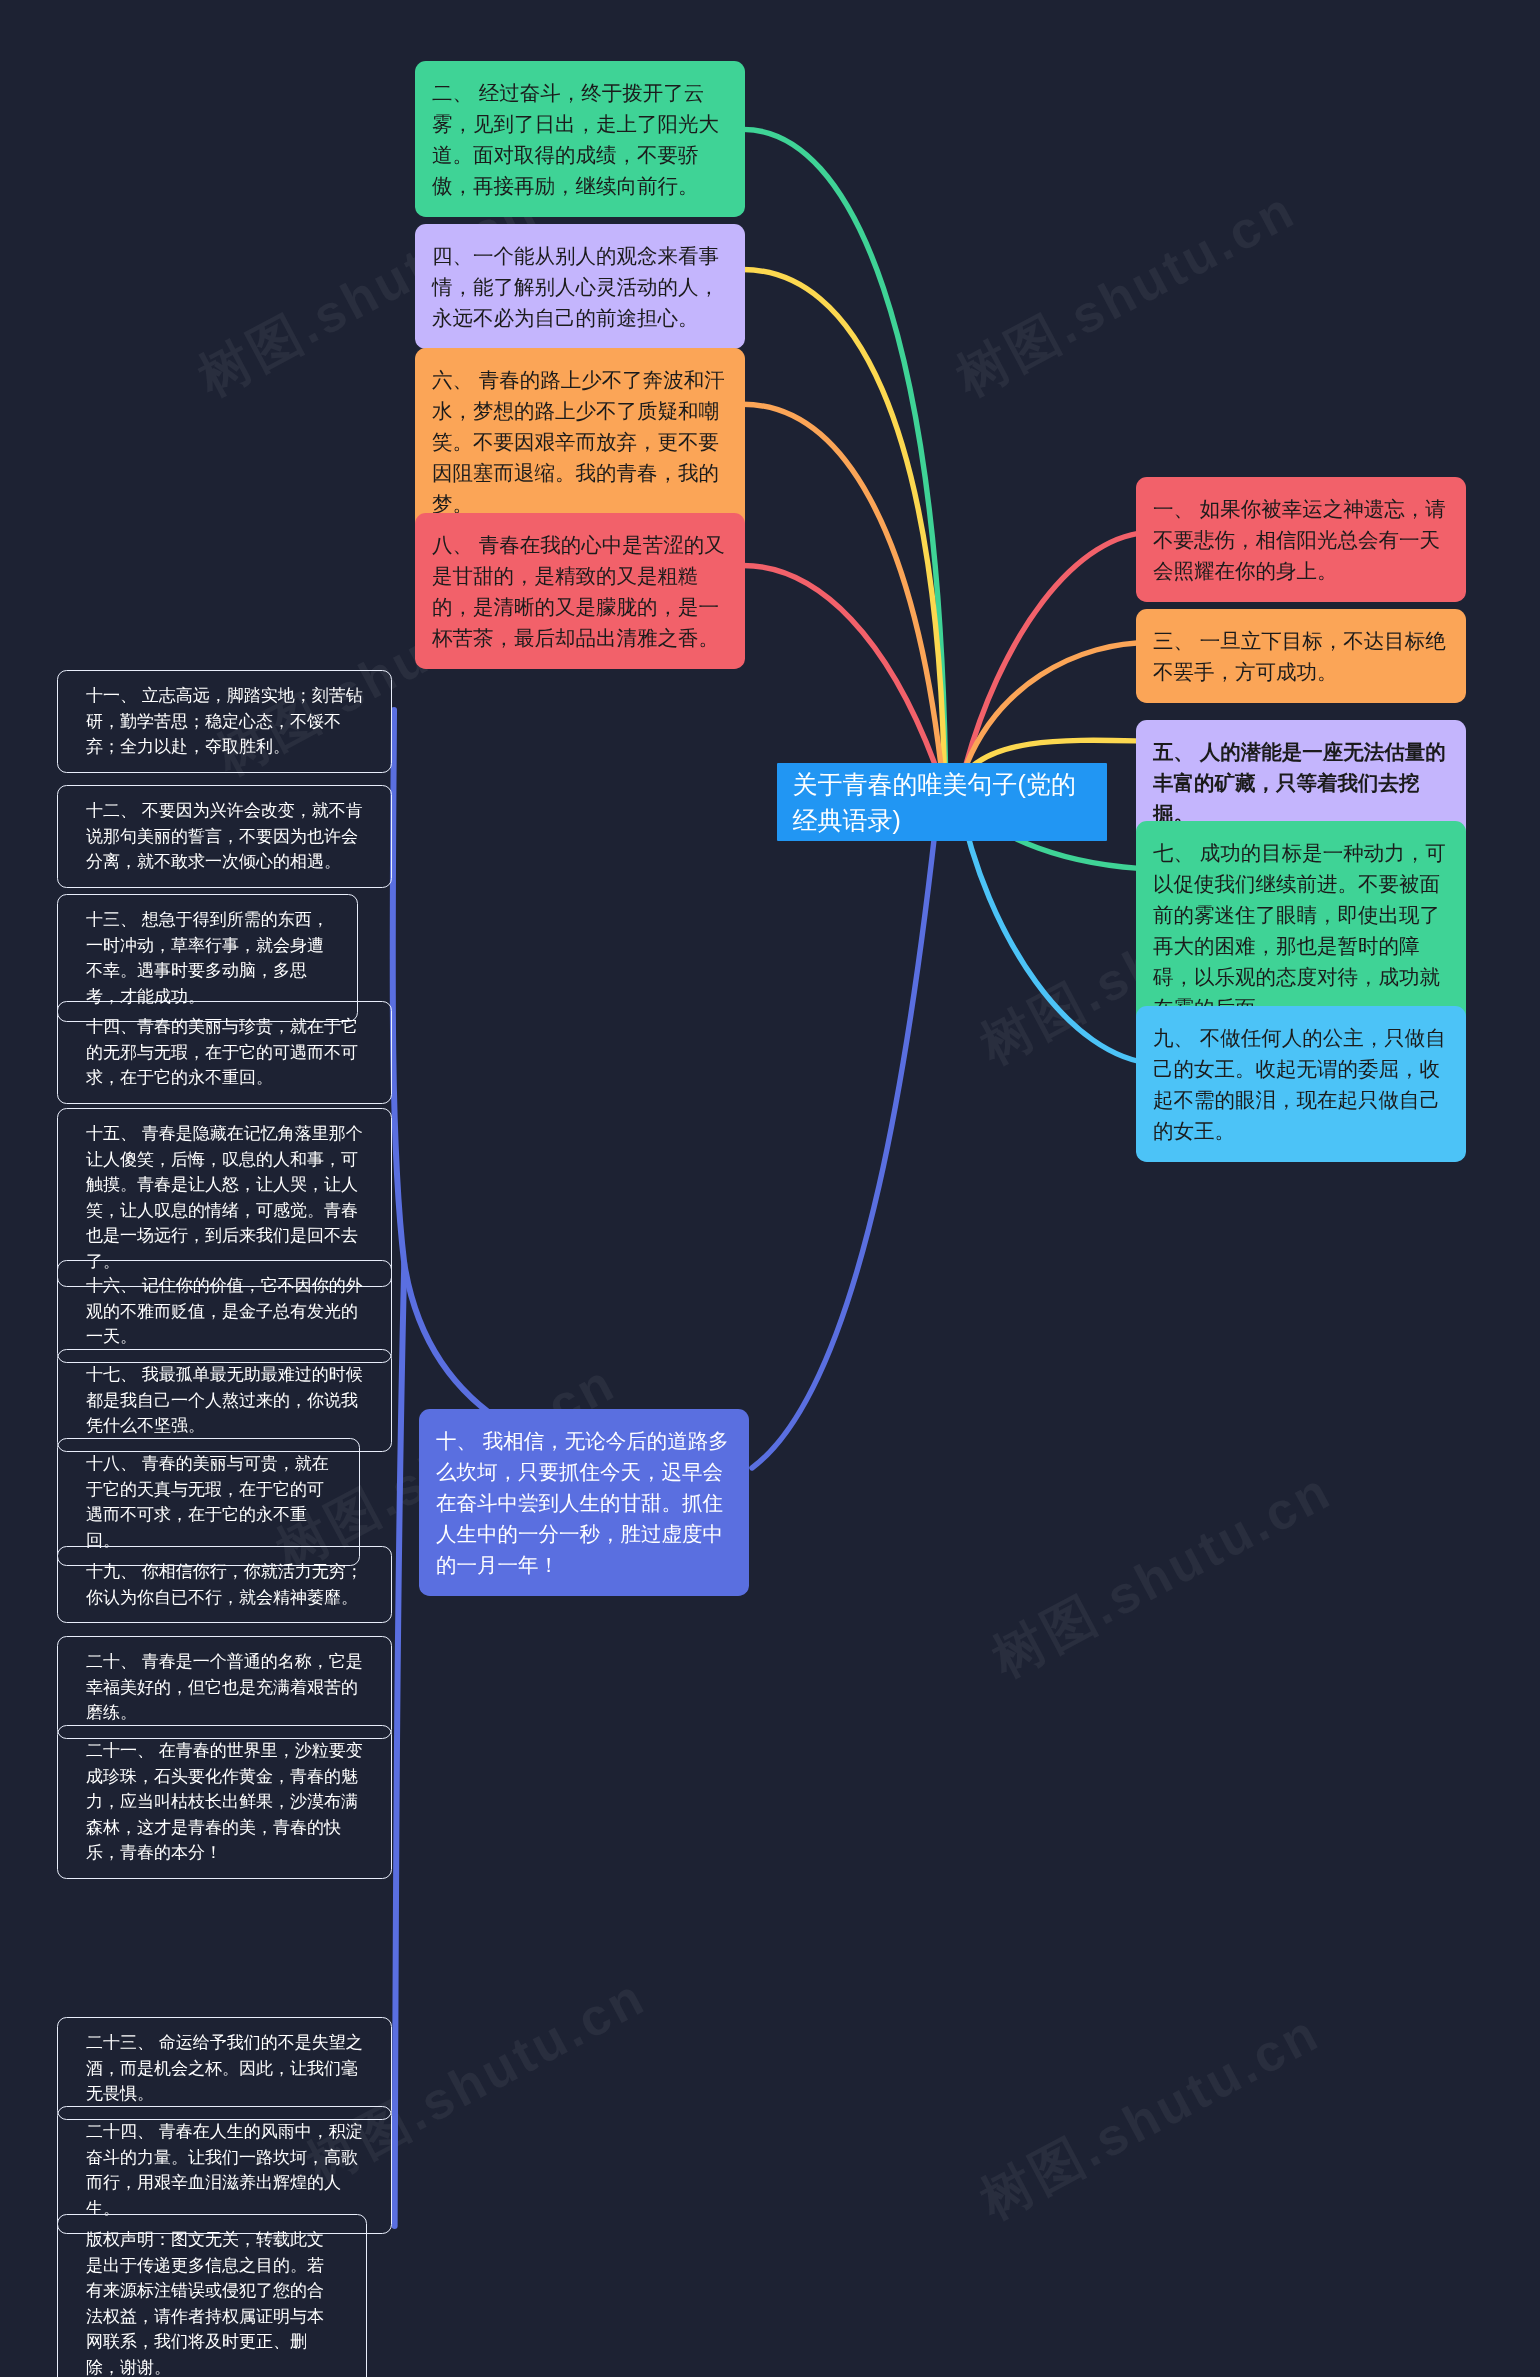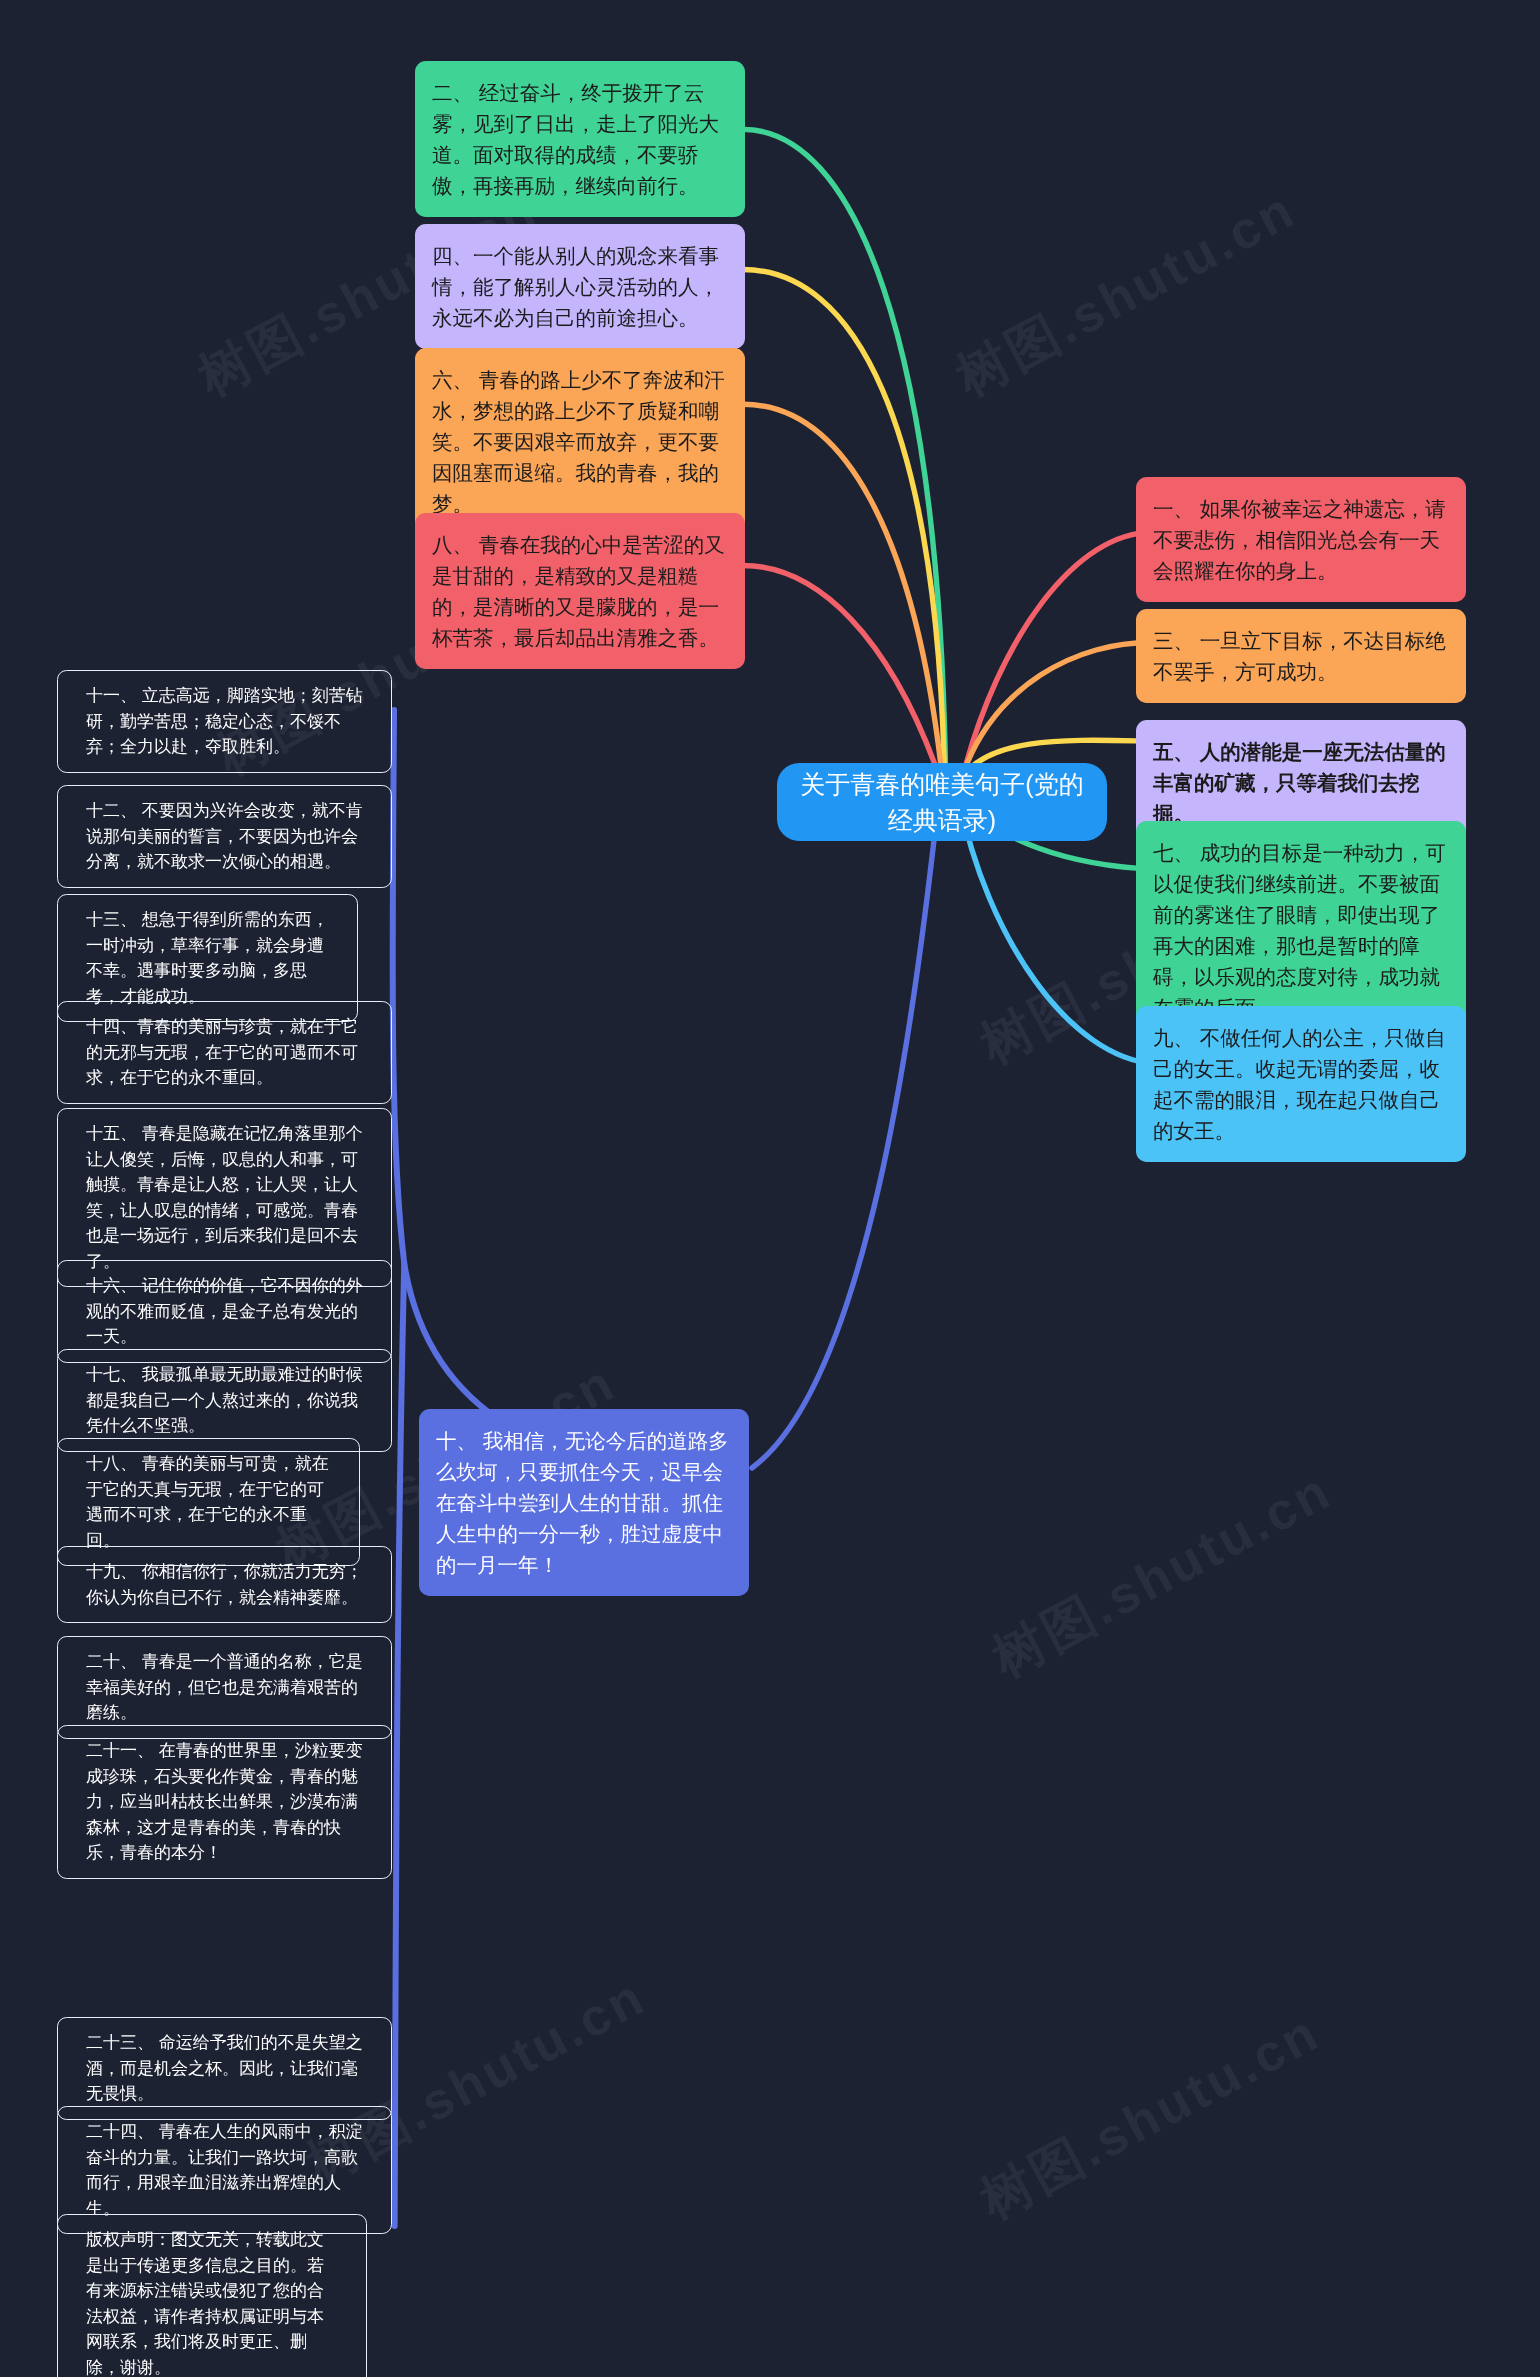--- a/index.html
+++ b/index.html
@@ -7,22 +7,22 @@
     font-family:"Liberation Sans","DejaVu Sans",sans-serif;
     width:1540px;height:2377px;position:relative;overflow:hidden;
   }
   #stage{position:absolute;left:0;top:0;width:1540px;height:2377px;}
   svg.links{position:absolute;left:0;top:0;width:1540px;height:2377px;pointer-events:none;}
   .wm{position:absolute;color:rgba(255,255,255,0.055);font-size:52px;font-weight:bold;
       letter-spacing:3.6px;user-select:none;white-space:nowrap;}
   .node{position:absolute;box-sizing:border-box;border-radius:10.8px;
         padding:15.6px 17px;line-height:1.52;white-space:pre-wrap;word-break:break-word;}
   .node.col{color:#1b1b1b;font-size:20.5px;}
-  .node.root{background:#2196f3;color:#ffffff;font-size:25px;text-align:center;
-        border-radius:22px;display:flex;align-items:center;justify-content:center;
+  .node.root{background:#2196f3;color:#ffffff;font-size:25px;
+        border-radius:1px;display:flex;align-items:center;justify-content:center;
         line-height:1.45;padding:13.2px 15.6px;}
   .node.blue-deep{background:#5a6fe0;color:#ffffff;font-size:20.5px;}
   .node.outline{background:transparent;border:1.8px solid #e9eefb;color:#ffffff;
         font-size:17px;border-radius:9.6px;padding:12px 28px;line-height:1.5;}
   .c-red{background:#f2616a;}
   .c-orange{background:#fba557;}
   .c-yellow{background:#c4b5fd;}
   .c-green{background:#3fd396;}
   .c-blue{background:#4cc3f7;}
 </style>

